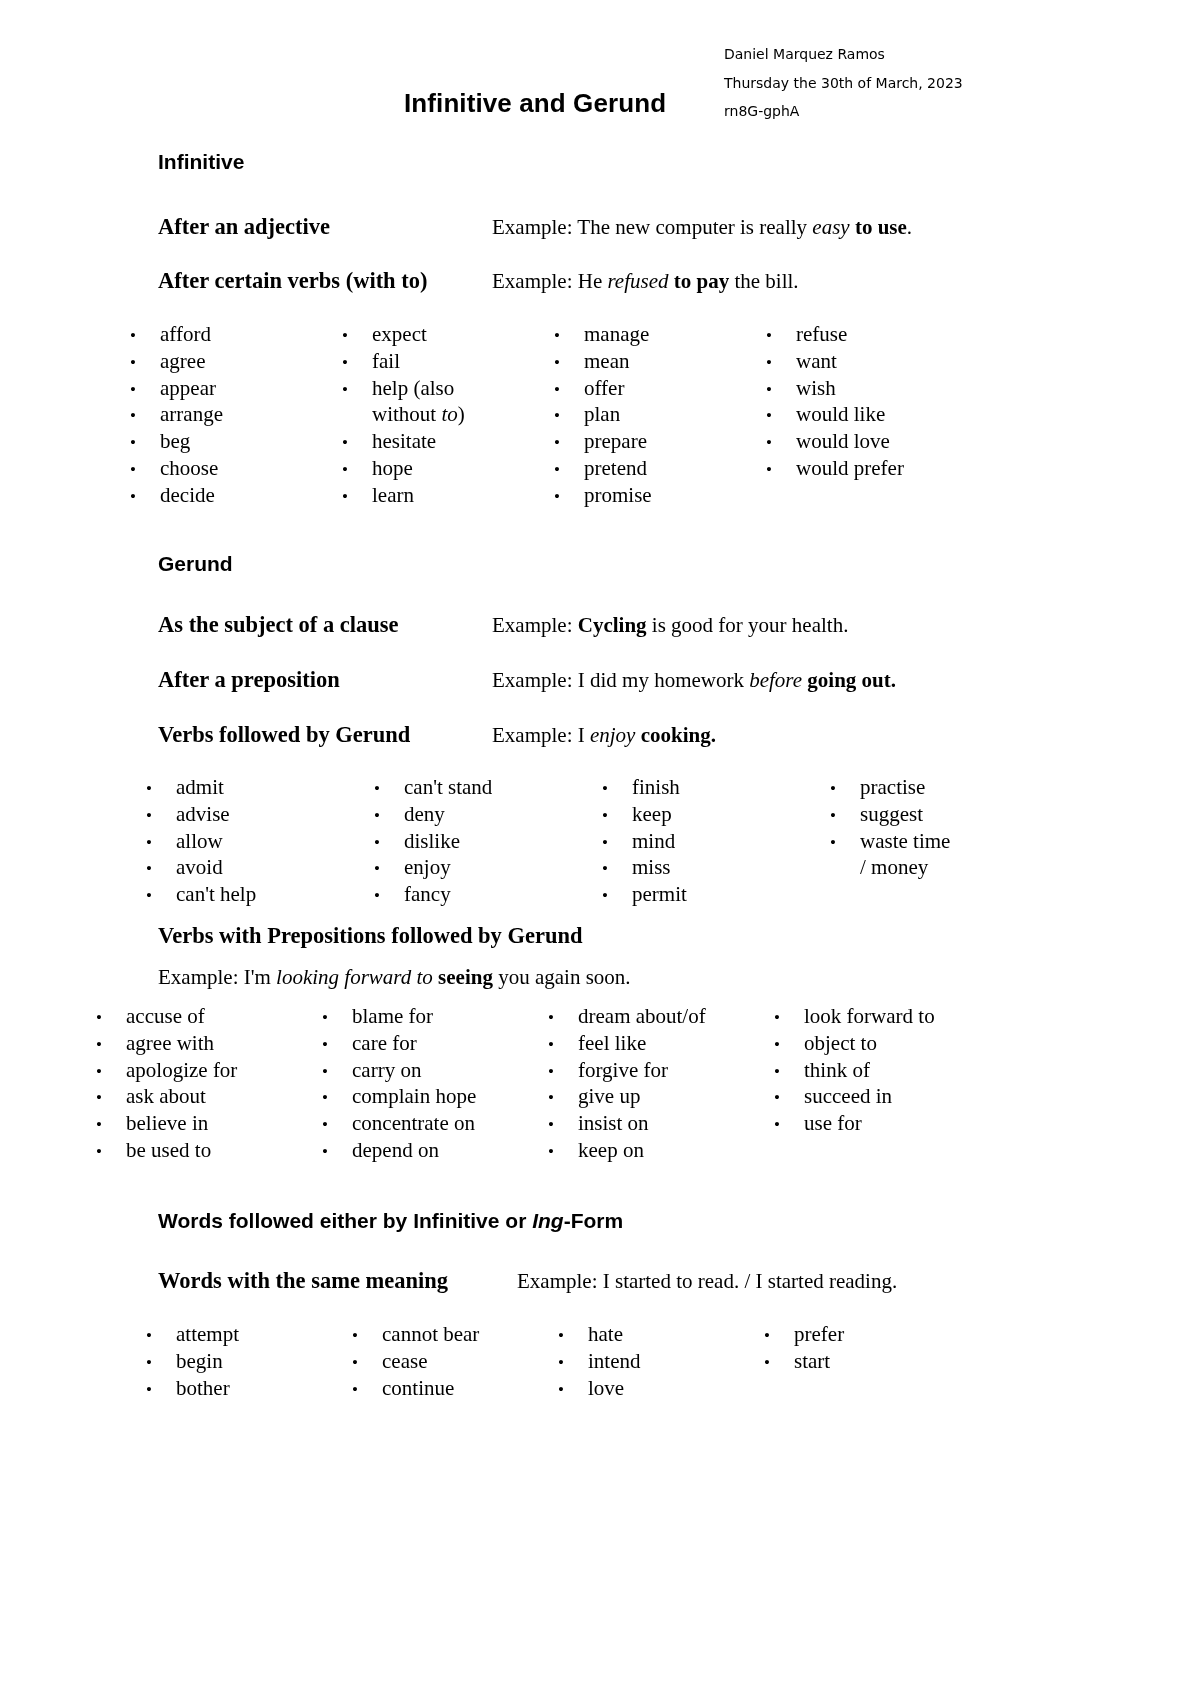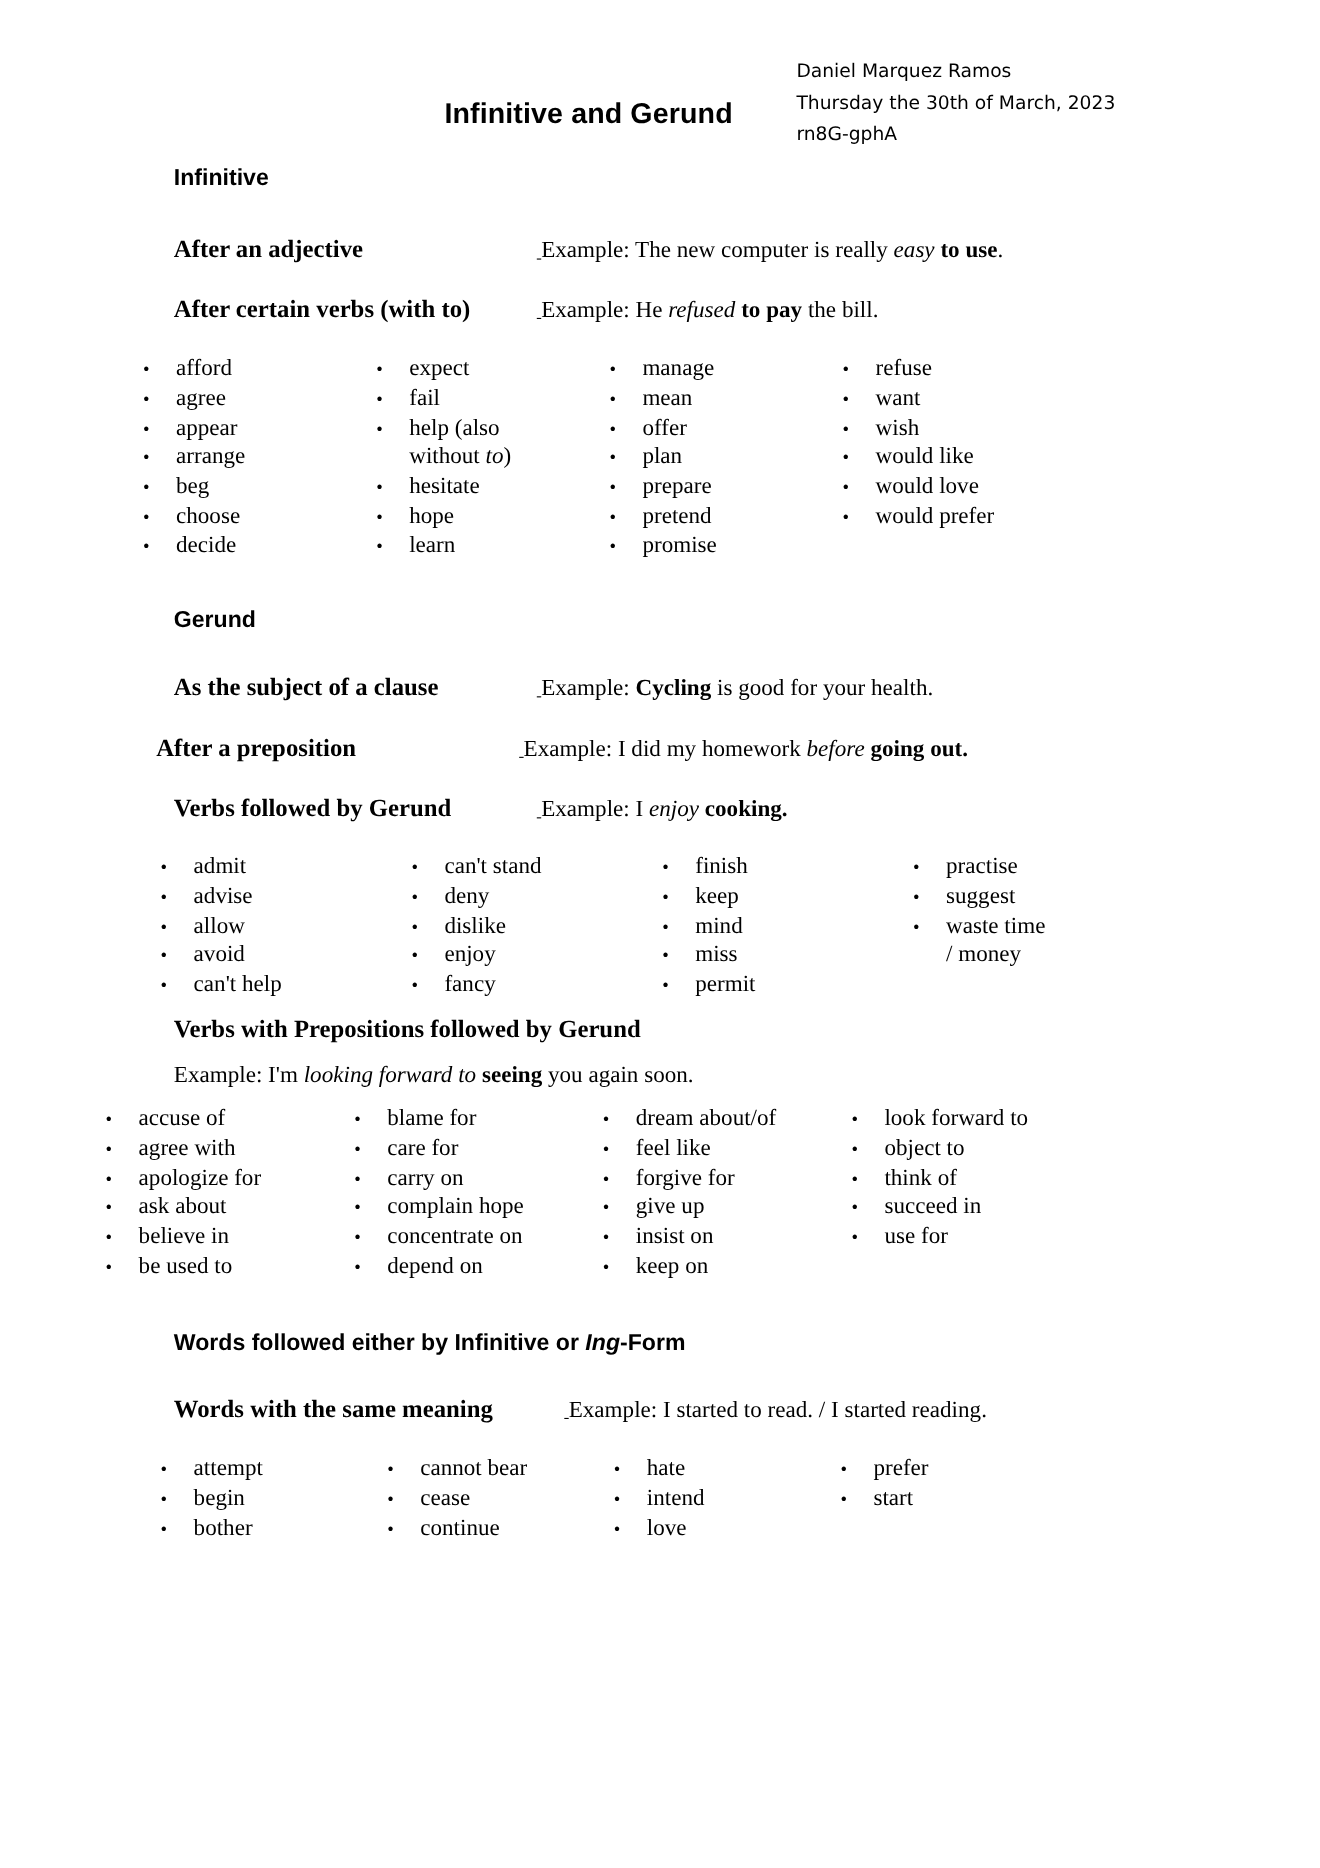--- a/index.html
+++ b/index.html
@@ -39,44 +39,42 @@
     font-weight: bold;
     font-size: 26px;
     letter-spacing: 0.1px;
     white-space: nowrap;
   }
   .meta {
     position: absolute;
     left: 724px;
     top: 2px;
     font-family: "DejaVu Sans", "Liberation Sans", sans-serif;
-    font-size: 17px;
+    font-size: 14px;
     line-height: 28.5px;
     white-space: nowrap;
-    margin-top: 11px;
   }
   .meta div { white-space: nowrap; }
 
   
   .sect-h {
     position: absolute;
     font-family: "Liberation Sans", "DejaVu Sans", sans-serif;
     font-weight: bold;
     font-size: 21px;
     white-space: nowrap;
   }
   .sect-h em {
     font-style: italic;
   }
 
   
   .sub-row {
     position: absolute;
     white-space: nowrap;
-    text-decoration: underline;
   }
   .sub-h {
     font-family: "Liberation Serif", "DejaVu Serif", serif;
     font-weight: bold;
     font-size: 22.5px;
     display: inline-block;
     white-space: nowrap;
   }
   .ex {
     font-family: "Liberation Serif", "DejaVu Serif", serif;
@@ -258,21 +256,21 @@
       </div>
   </div>
 
   <div class="sect-h" style="left:158px; top:552px;">Gerund</div>
 
   <div class="sub-row" style="left:158px; top:612px;">
     <span class="sub-h" style="width:330px;">As the subject of a clause</span>
     <span class="ex">Example: <b>Cycling</b> is good for your health.</span>
   </div>
 
-  <div class="sub-row" style="left:142px; top:667px;">
+  <div class="sub-row" style="left:158px; top:667px;">
     <span class="sub-h" style="width:330px;">After a preposition</span>
     <span class="ex">Example:  I did my homework <i>before</i> <b>going out.</b></span>
   </div>
 
   <div class="sub-row" style="left:158px; top:722px;">
     <span class="sub-h" style="width:330px;">Verbs followed by Gerund</span>
     <span class="ex">Example: I <i>enjoy</i> <b>cooking.</b></span>
   </div>
 
   <div class="cols" style="left:146px; top:775px;">

